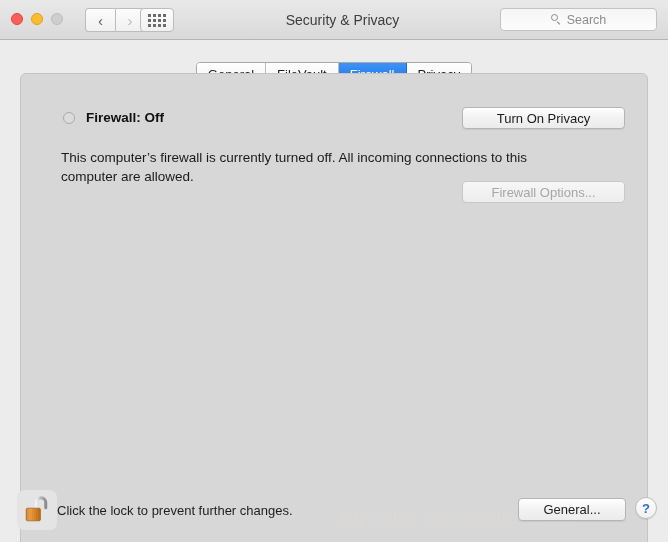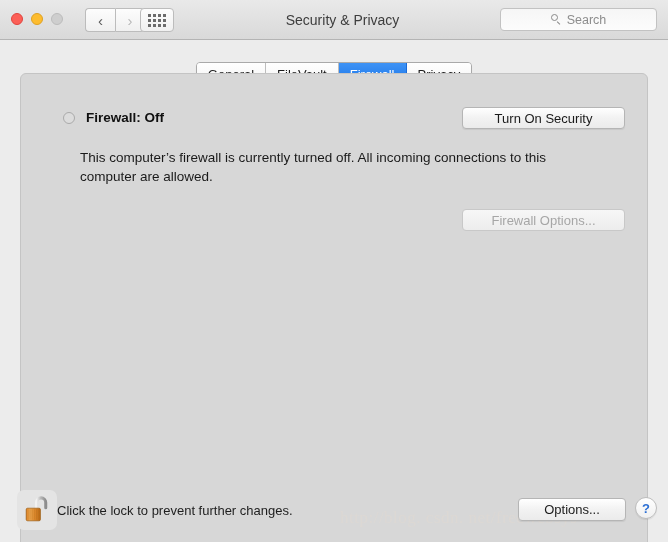--- a/index.html
+++ b/index.html
@@ -236,21 +236,20 @@
   }
 
   .body-text {
     position: absolute;
     left: 40px;
     top: 74px;
     width: 480px;
     font-size: 13.5px;
     color: #1a1a1a;
     line-height: 19px;
-    margin-left: 19px;
   }
 
   
   .btn {
     background: linear-gradient(to bottom, #ffffff 0%, #f2f2f2 50%, #ebebeb 100%);
     border: 1px solid #b5b5b5;
     border-radius: 4px;
     box-sizing: border-box;
     display: flex;
     align-items: center;
@@ -270,21 +269,21 @@
   .btn-turnon {
     position: absolute;
     right: 22px;
     top: 33px;
     width: 163px;
     height: 22px;
   }
   .btn-fwoptions {
     position: absolute;
     right: 22px;
-    top: 135px;
+    top: 107px;
     width: 163px;
     height: 22px;
   }
 
   
   .lock-area {
     position: absolute;
     left: 17px;
     top: 490px;
     display: flex;
@@ -400,21 +399,21 @@
     </div>
   </div>
 
   <div class="panel">
 
     <div class="status-row">
       <span class="status-circle"></span>
       <span class="status-label">Firewall: Off</span>
     </div>
 
-    <div class="btn btn-turnon">Turn On Security</div>
+    <div class="btn btn-turnon">Turn On Privacy</div>
 
     <div class="body-text">This computer’s firewall is currently turned off. All incoming connections to this computer are allowed.</div>
 
     <div class="btn btn-fwoptions disabled">Firewall Options...</div>
   </div>
 
   <div class="lock-area">
     <div class="lock-button">
       <svg width="26" height="30" viewBox="0 0 26 30">
         <defs>
@@ -443,17 +442,17 @@
           <line x1="12.6" y1="14.2" x2="12.6" y2="24.8"></line>
           <line x1="14.5" y1="14.2" x2="14.5" y2="24.8"></line>
         </g>
       </svg>
     </div>
     <span class="lock-caption">Click the lock to prevent further changes.</span>
   </div>
 
   <div class="watermark">http://blog. csdn. net/freewebsys</div>
 
-  <div class="btn btn-advanced">Options...</div>
+  <div class="btn btn-advanced">General...</div>
 
   <div class="help-button">?</div>
 
 </div>
 
 </body></html>

